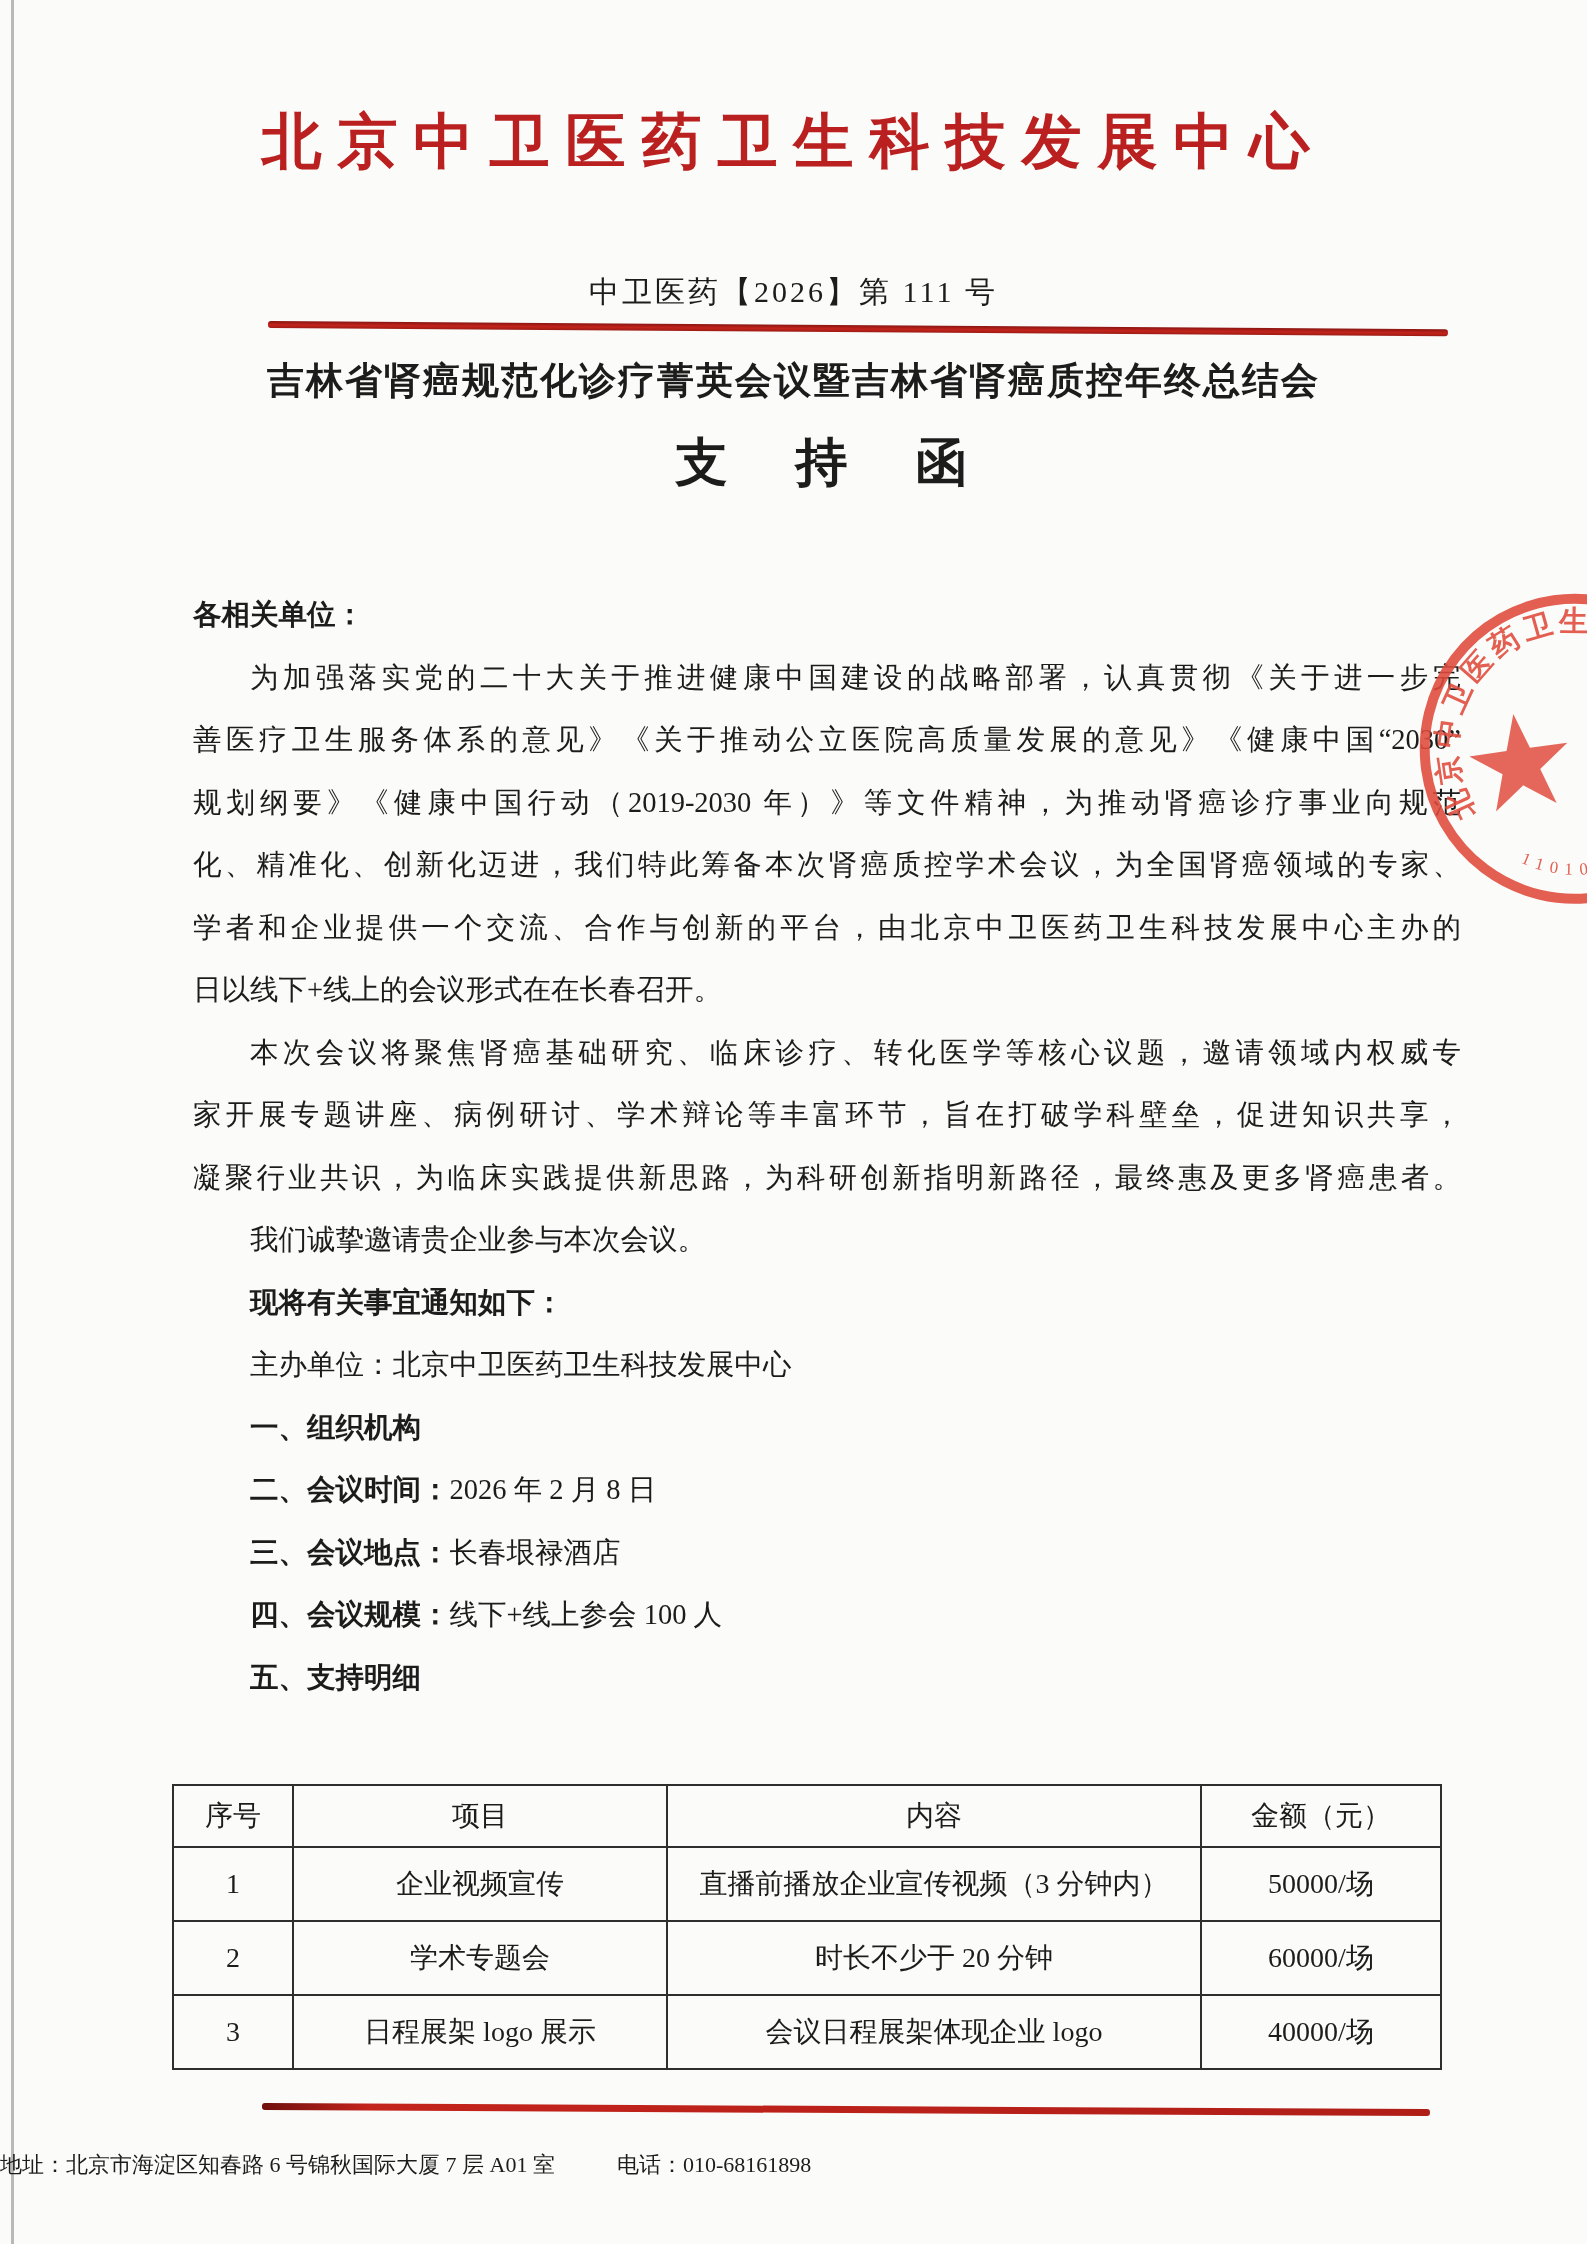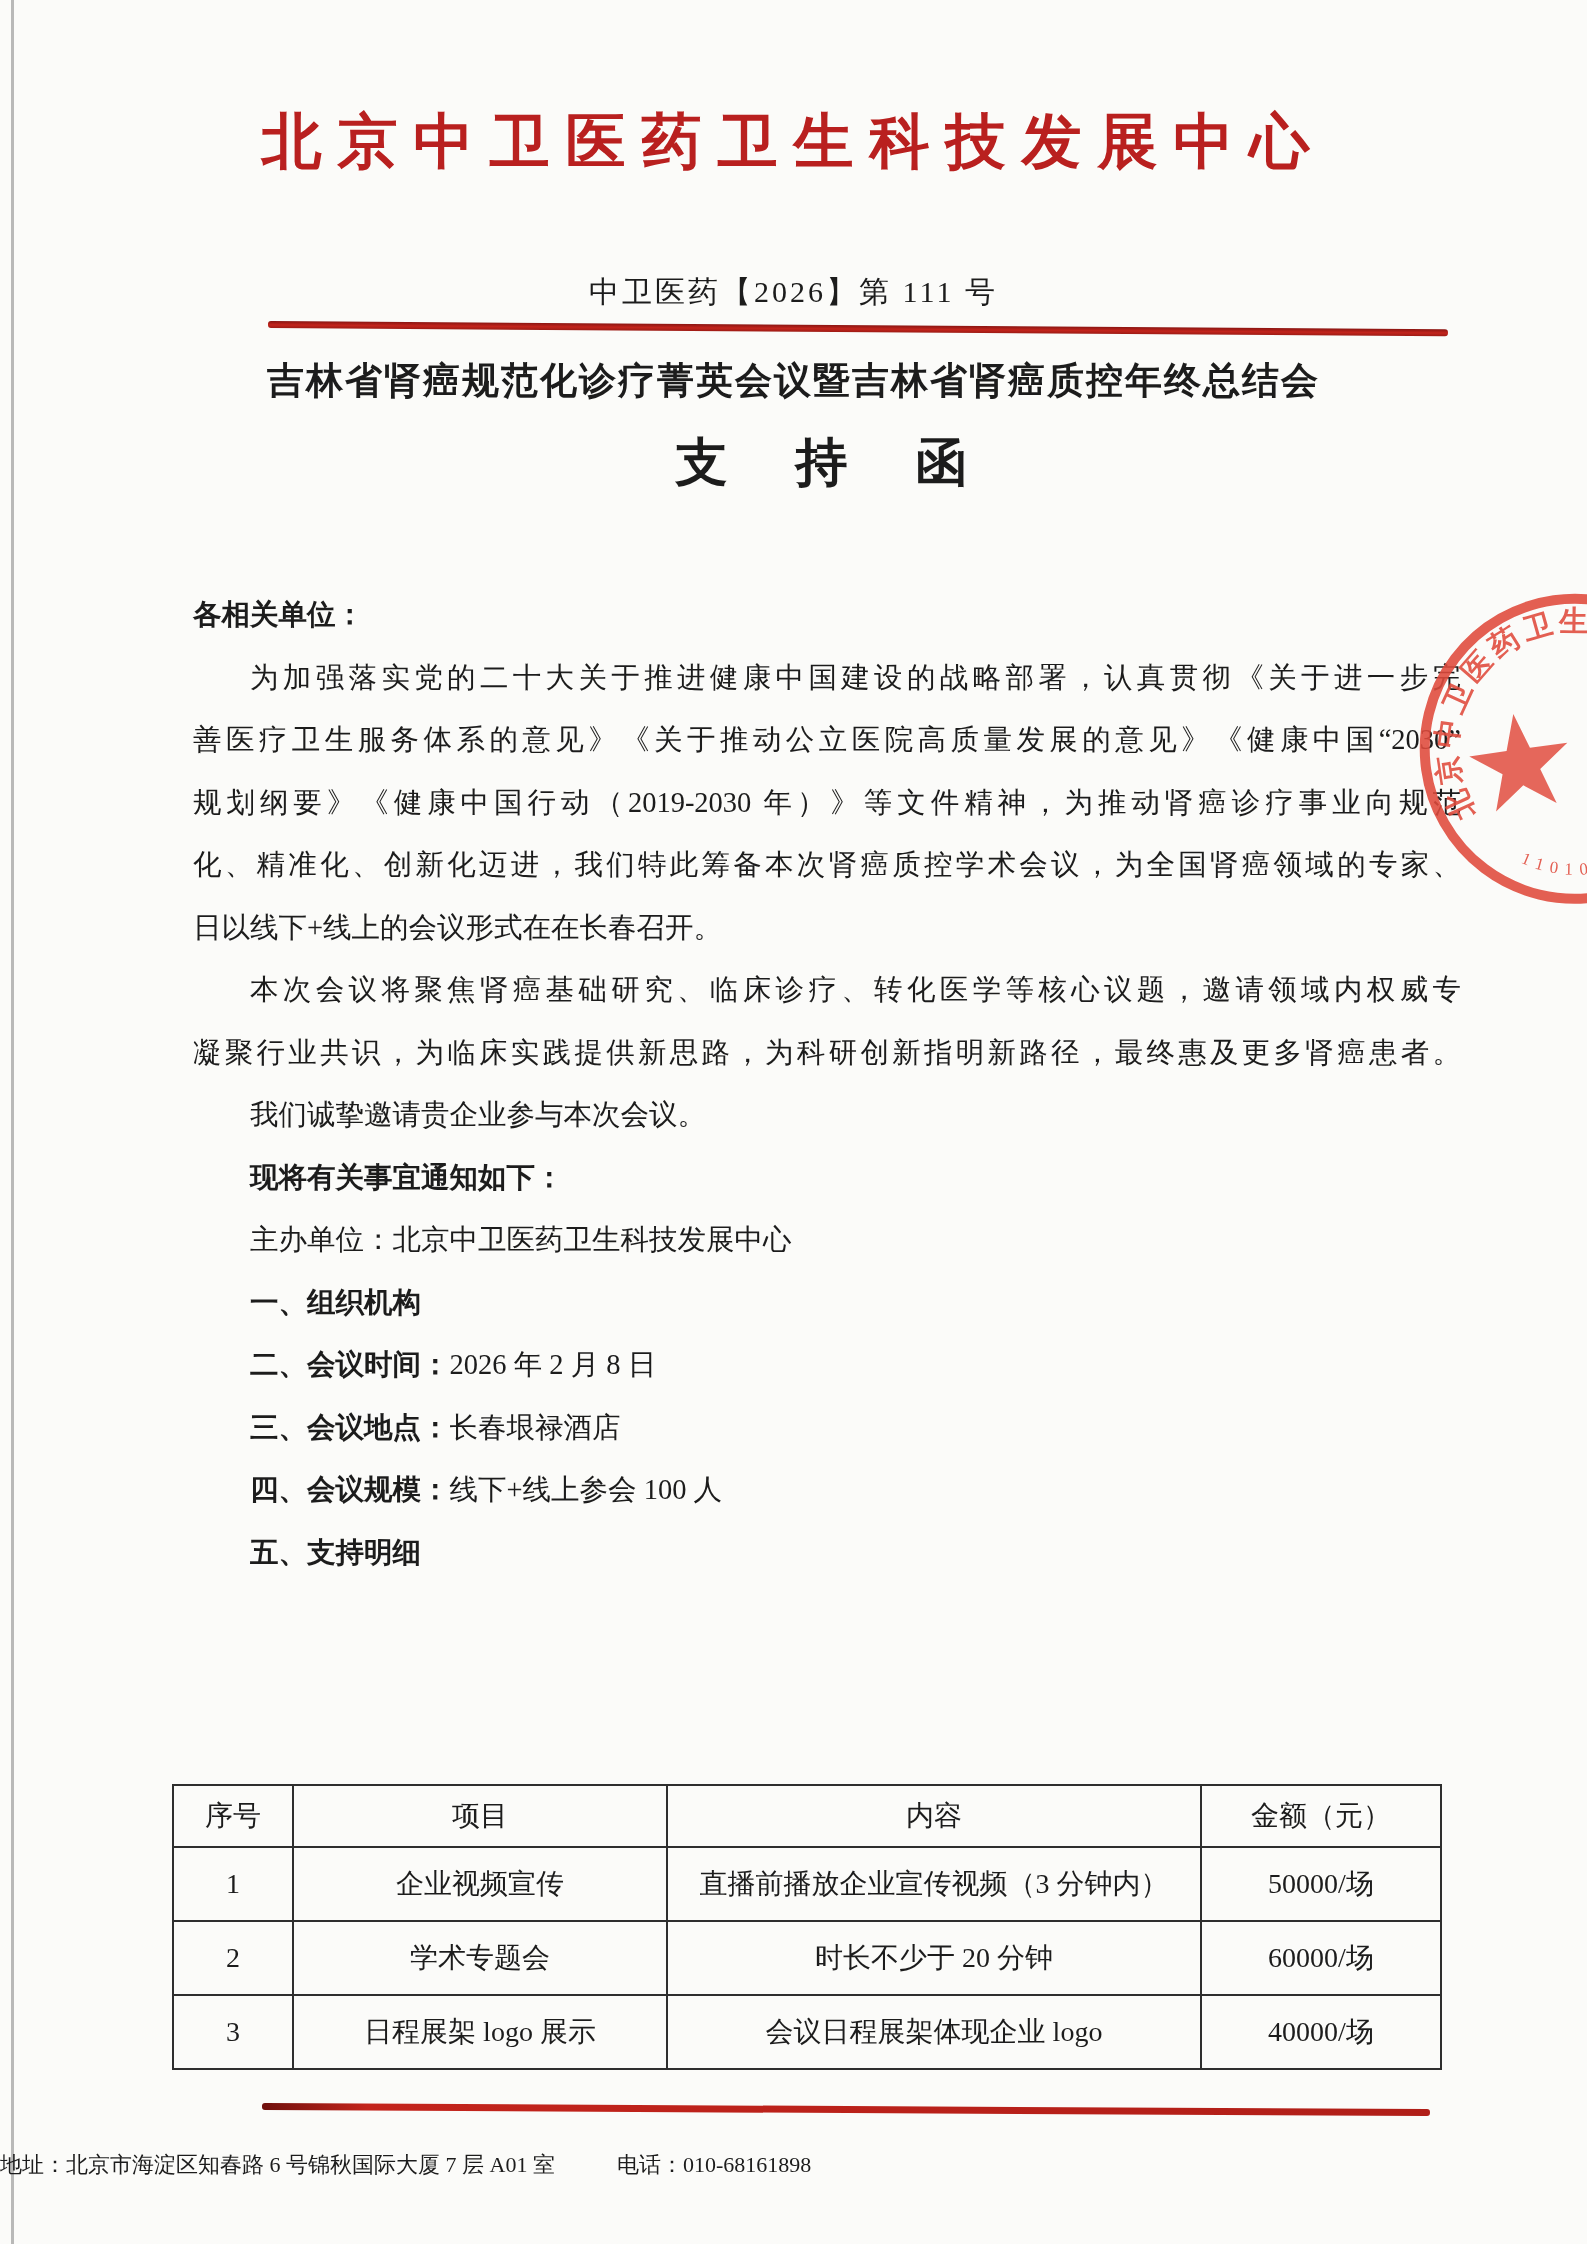--- a/index.html
+++ b/index.html
@@ -95,22 +95,24 @@
 
   <div class="letter-title">支　持　函</div>
 
   <div class="content">
     <div class="line bold">各相关单位：</div>
 
     <div class="line indent fill">为加强落实党的二十大关于推进健康中国建设的战略部署，认真贯彻《关于进一步完</div>
     <div class="line fill">善医疗卫生服务体系的意见》《关于推动公立医院高质量发展的意见》《健康中国“2030”</div>
     <div class="line fill">规划纲要》《健康中国行动（2019-2030 年）》等文件精神，为推动肾癌诊疗事业向规范</div>
     <div class="line fill">化、精准化、创新化迈进，我们特此筹备本次肾癌质控学术会议，为全国肾癌领域的专家、</div>
+    <div class="line fill">学者和企业提供一个交流、合作与创新的平台，由北京中卫医药卫生科技发展中心主办的</div>
     <div class="line">日以线下+线上的会议形式在在长春召开。</div>
     <div class="line indent fill">本次会议将聚焦肾癌基础研究、临床诊疗、转化医学等核心议题，邀请领域内权威专</div>
+    <div class="line fill">家开展专题讲座、病例研讨、学术辩论等丰富环节，旨在打破学科壁垒，促进知识共享，</div>
     <div class="line fill">凝聚行业共识，为临床实践提供新思路，为科研创新指明新路径，最终惠及更多肾癌患者。</div>
     <div class="line indent">我们诚挚邀请贵企业参与本次会议。</div>
 
     <div class="line indent bold">现将有关事宜通知如下：</div>
 
     <div class="line indent">
       <span class="bold"></span><span>主办单位：北京中卫医药卫生科技发展中心</span>
     </div>
     <div class="line indent">
       <span class="bold">一、组织机构</span><span></span>

